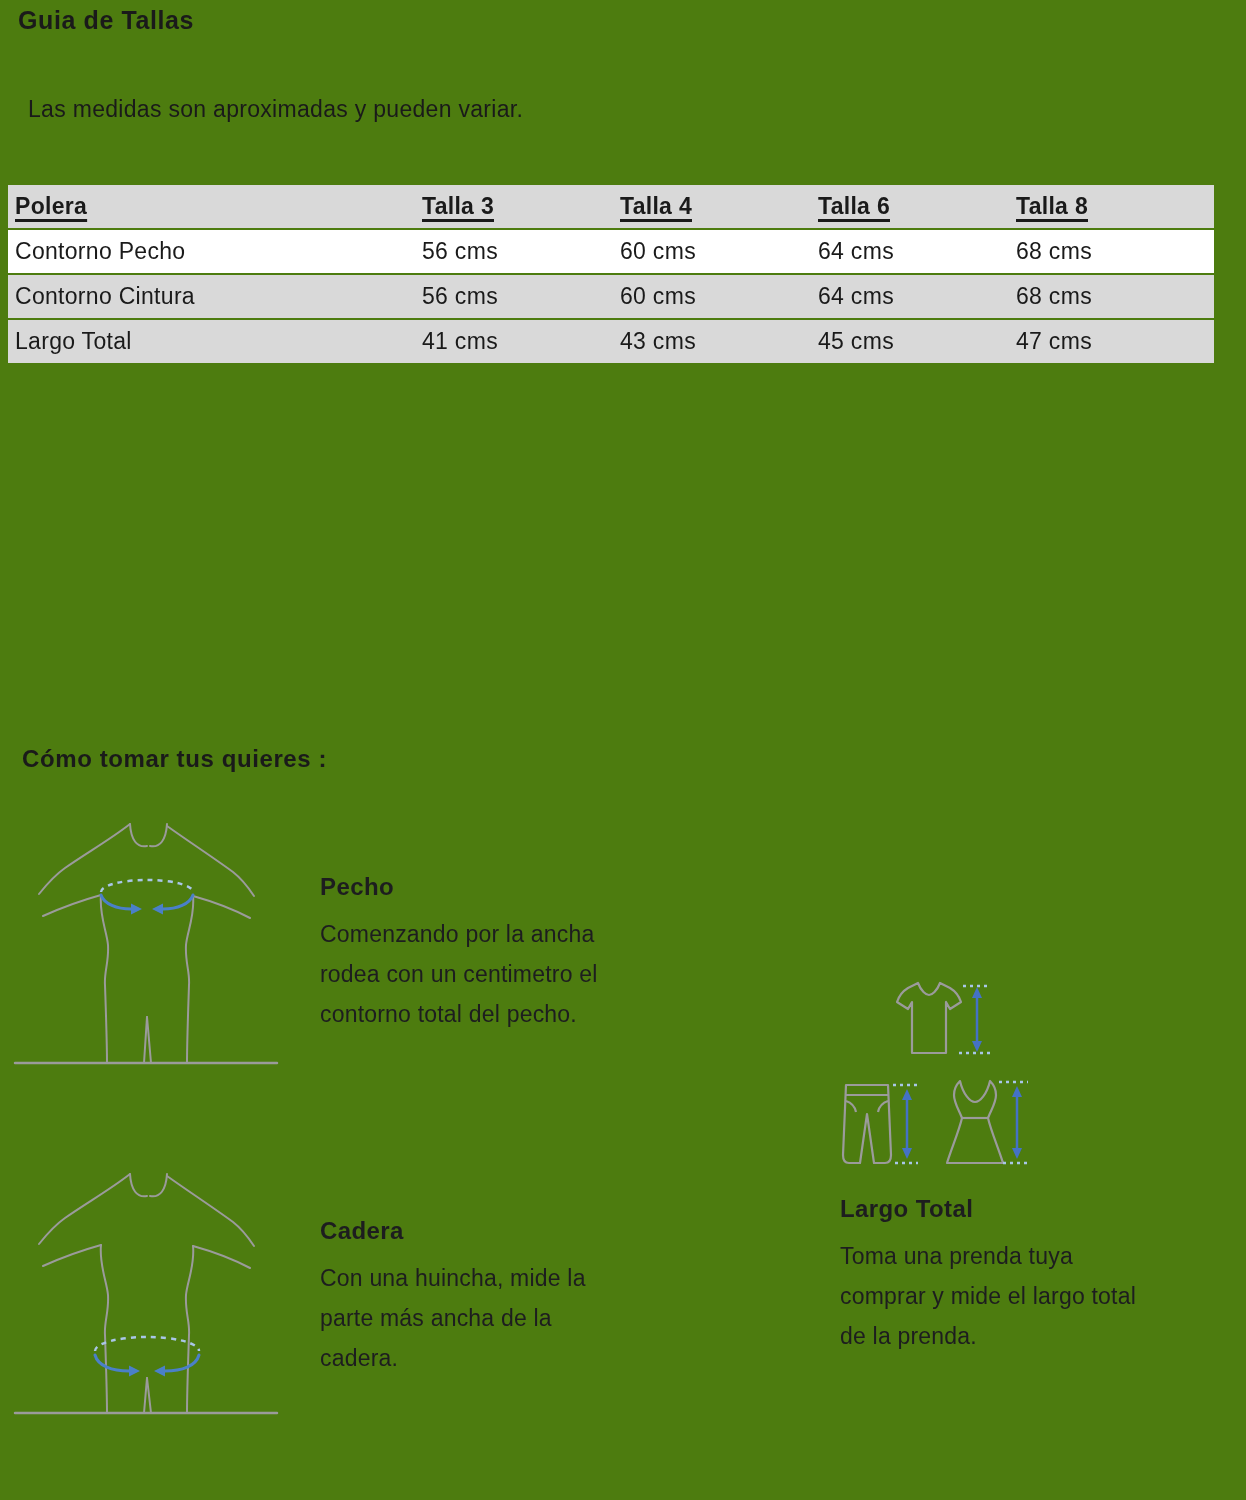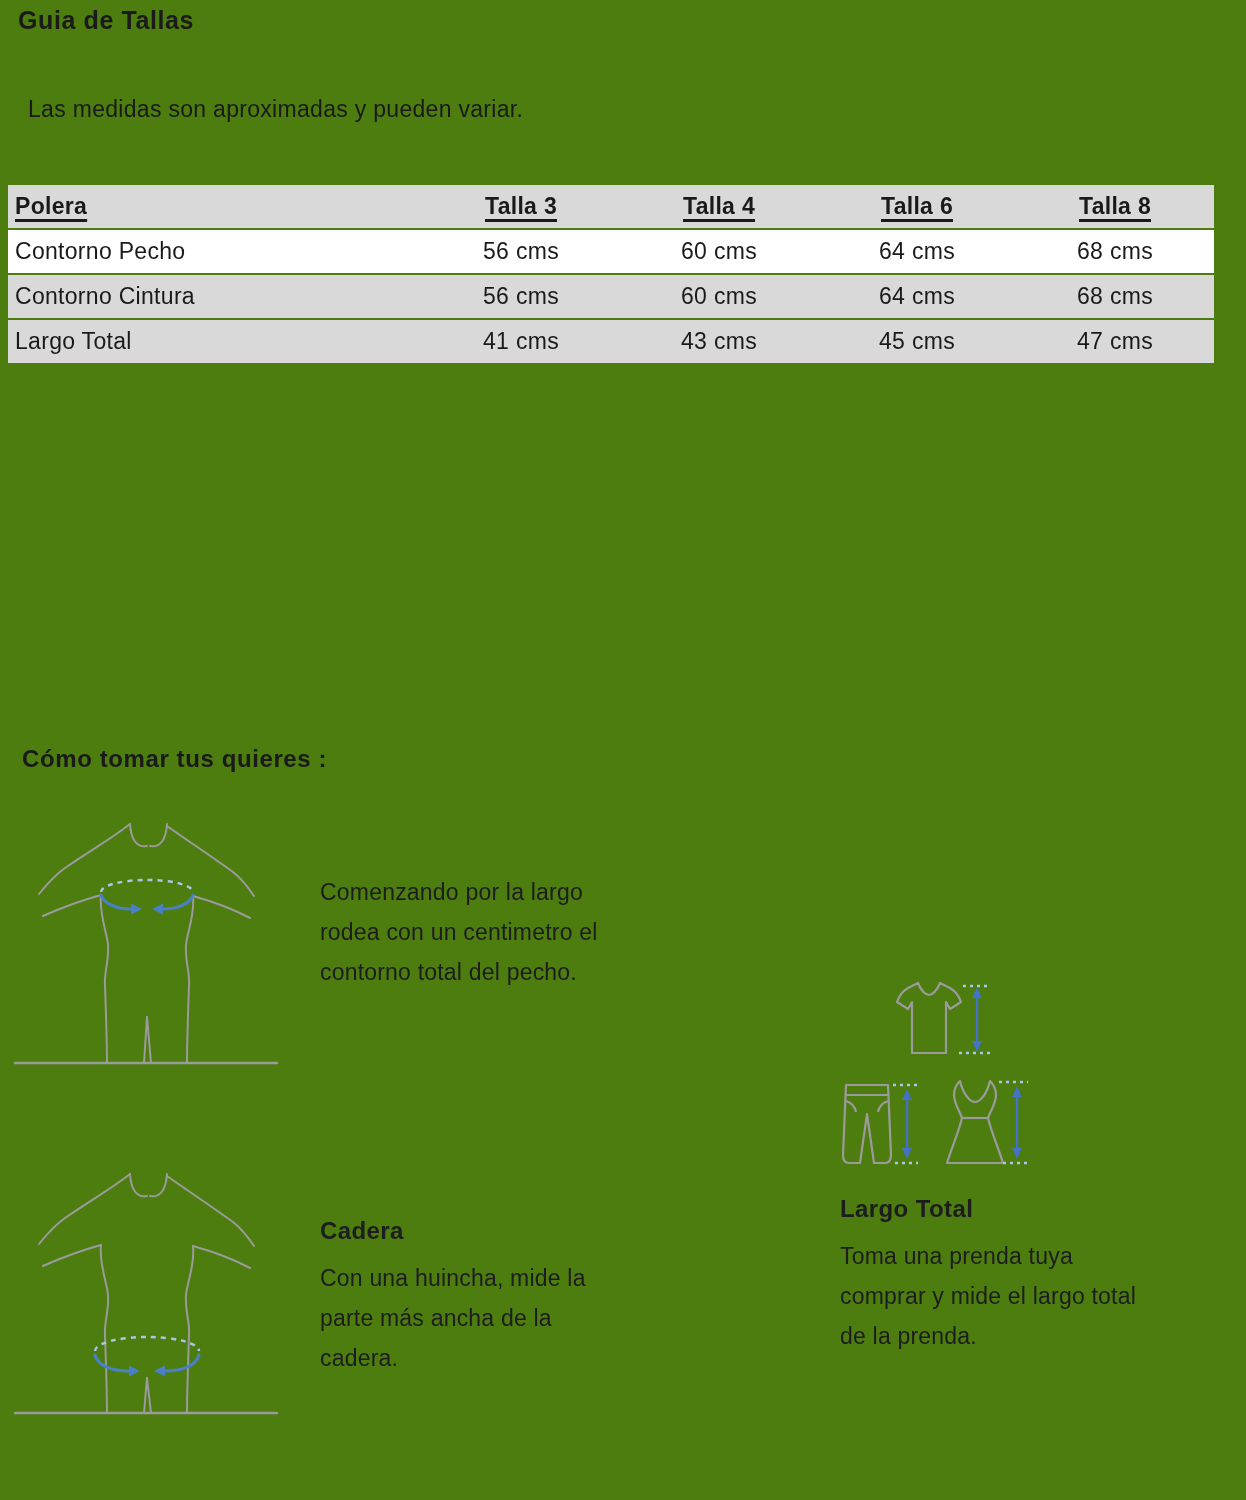--- a/index.html
+++ b/index.html
@@ -8,21 +8,21 @@
   .page { position:relative; width:1246px; height:1500px; background:#4d7c0f; overflow:hidden; }
 
   .title { position:absolute; left:18px; top:6px; font-size:25px; font-weight:bold; letter-spacing:0.6px; }
   .subtitle { position:absolute; left:12px; top:96px; font-size:23px; letter-spacing:0.3px;margin-left:16px; }
 
   .size-table { position:absolute; left:8px; top:183px; width:1206px;
                 border-collapse:separate; border-spacing:0 2px; table-layout:fixed;
                 font-size:23px; letter-spacing:0.3px; }
   .size-table col.c0 { width:414px; }
   .size-table col.cn { width:198px; }
-  .size-table th, .size-table td { height:43px; vertical-align:middle; text-align:center; font-weight:normal; }
+  .size-table th, .size-table td { height:43px; vertical-align:middle; text-align:left; font-weight:normal; }
   .size-table .first { text-align:left; padding-left:7px; }
   .size-table thead tr { background:#d9d9d9; }
   .size-table thead th { font-weight:bold; }
   .size-table thead .hd { text-decoration:underline; text-decoration-thickness:2.5px; text-underline-offset:5px; }
   .size-table tbody tr.stripe { background:#d9d9d9;margin-top:17px; }
   .size-table tbody tr.plain { background:#ffffff; }
 
   .section-heading { position:absolute; left:22px; top:745px; font-size:24px; font-weight:bold; letter-spacing:0.6px; }
 
   .txt { position:absolute; font-size:23px; line-height:40px; letter-spacing:0.2px; color:#1d1d1f; }
@@ -125,21 +125,22 @@
     <g>
       <path d="M90,191 A52,14 0 0 1 194,191" fill="none" stroke="#a9c6e8" stroke-width="2.5" stroke-dasharray="5 5"></path>
       <path d="M90,195 C93,206 107,211 124,211" fill="none" stroke="#4a80c8" stroke-width="3" stroke-linecap="round"></path>
       <path d="M194,195 C191,206 177,211 160,211" fill="none" stroke="#4a80c8" stroke-width="3" stroke-linecap="round"></path>
       <path d="M124,205.5 L135,211 L124,216.5 Z" fill="#4a80c8"></path>
       <path d="M160,205.5 L149,211 L160,216.5 Z" fill="#4a80c8"></path>
     </g>
   </svg>
 
   <div class="txt pecho">
-    <div class="txt-line">Comenzando por la largo</div>
+    <div class="txt-title">Pecho</div>
+    <div class="txt-line">Comenzando por la ancha</div>
     <div class="txt-line">rodea con un centimetro el</div>
     <div class="txt-line">contorno total del pecho.</div>
   </div>
 
   <div class="txt cadera">
     <div class="txt-title">Cadera</div>
     <div class="txt-line">Con una huincha, mide la</div>
     <div class="txt-line">parte más ancha de la</div>
     <div class="txt-line">cadera.</div>
   </div>

